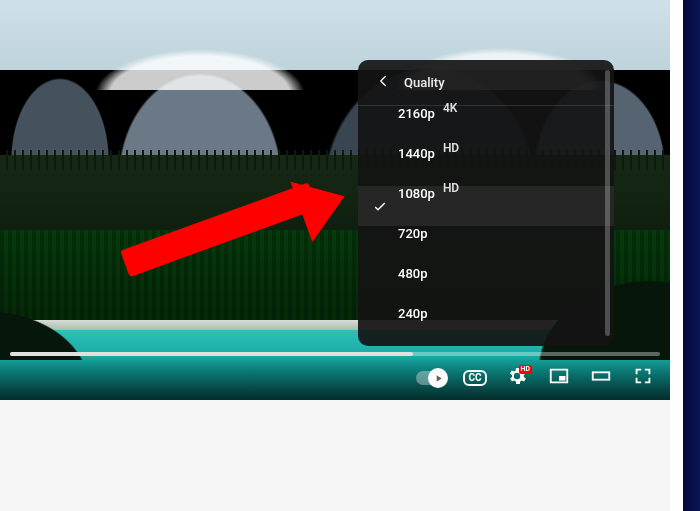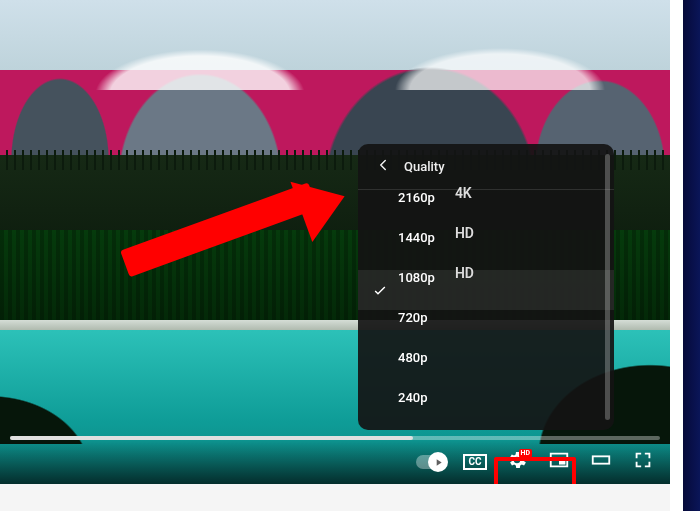--- a/index.html
+++ b/index.html
@@ -1,17 +1,17 @@
 <!DOCTYPE html>
 <html><head>
 <meta charset="utf-8">
 <style>
   html,body{margin:0;padding:0;width:700px;height:511px;overflow:hidden;font-family:Roboto,Arial,sans-serif;background:#fff}
   .stage{position:relative;width:700px;height:511px;background:#f5f5f5}
-  .player{position:absolute;left:0;top:0;width:670px;height:484px;background:#be185d;overflow:hidden}
+  .player{position:absolute;left:0;top:0;width:670px;height:400px;background:#000000;overflow:hidden}
   .right-strip{position:absolute;left:670px;top:0;width:30px;height:511px;background:linear-gradient(90deg,#fff 0%,#fff 45%,#060a3a 45%,#0a1558 100%)}
   .scenery{position:absolute;inset:0}
   .sky{position:absolute;left:0;top:0;right:0;height:70px;background:linear-gradient(#cfe0ea,#bed3db)}
   .mtn-far{position:absolute;left:0;top:-20px;right:0;height:210px;background:
     radial-gradient(120px 200px at 60px 180px,#4a5660 40%,transparent 41%),
     radial-gradient(200px 260px at 200px 200px,#6d7985 40%,transparent 41%),
     radial-gradient(260px 300px at 430px 210px,#3f4a55 40%,transparent 41%),
     radial-gradient(160px 220px at 600px 190px,#5a6672 40%,transparent 41%);
     filter:contrast(110%)}
   .snow{position:absolute;left:0;top:0;right:0;height:90px;background:
@@ -30,35 +30,35 @@
   .ctrlbar{position:absolute;left:0;right:0;bottom:0;height:44px;display:flex;align-items:center;justify-content:flex-end;gap:8px;padding:0 10px;background:linear-gradient(transparent,rgba(0,0,0,.65))}
   .progress{position:absolute;left:10px;right:10px;bottom:44px;height:4px;background:rgba(255,255,255,.35);border-radius:2px}
   .progress>span{display:block;height:100%;width:62%;background:#e0e0e0;border-radius:2px}
 
   .ctrl{width:34px;height:34px;display:flex;align-items:center;justify-content:center;color:#fff;position:relative}
   .ctrl svg{width:22px;height:22px;fill:#fff}
   .autoplay{width:38px}
   .autoplay .track{width:30px;height:14px;border-radius:8px;background:rgba(255,255,255,.35);position:relative}
   .autoplay .knob{position:absolute;right:-2px;top:-3px;width:20px;height:20px;border-radius:50%;background:#fff;display:flex;align-items:center;justify-content:center}
   .autoplay .knob svg{width:11px;height:11px;fill:#606060}
-  .cc{font-size:10px;font-weight:700;border:2px solid #fff;border-radius:0;padding:1px 3px;line-height:1}
+  .cc{font-size:10px;font-weight:700;border:2px solid #fff;border-radius:6px;padding:1px 3px;line-height:1}
 
   .hd-dot{position:absolute;top:4px;right:2px;background:#f00;color:#fff;font-size:7px;font-weight:700;padding:0 2px;border-radius:2px;line-height:9px}
   .settings-box{position:absolute;border:4px solid #ff0000;border-radius:2px;pointer-events:none}
 
   .menu{position:absolute;right:56px;bottom:54px;width:256px;background:rgba(20,20,20,.92);border-radius:10px;color:#eee;font-size:13px;overflow:hidden}
   .menu-scroll{position:absolute;right:4px;top:10px;bottom:10px;width:5px;background:rgba(255,255,255,.25);border-radius:3px}
   .menu-hdr{display:flex;align-items:center;gap:12px;padding:12px 16px;border-bottom:1px solid rgba(255,255,255,.12);font-weight:500}
   .menu-hdr svg{width:18px;height:18px;fill:#eee}
   .menu-item{display:flex;align-items:flex-start;height:40px;padding:0 16px 0 40px;position:relative;cursor:pointer}
   .menu-item.sel{background:rgba(255,255,255,.08)}
   .menu-item .chk{position:absolute;left:14px;top:12px;width:16px;height:16px}
   .menu-item .chk svg{width:16px;height:16px;fill:#fff}
   .res{font-weight:500;color:#fff}
-  .sup{font-size:14px;margin-left:20px;position:relative;top:-5px;color:#ddd;font-weight:600}
+  .sup{font-size:12px;margin-left:8px;position:relative;top:-5px;color:#ddd;font-weight:600}
 
   .arrow{position:absolute;pointer-events:none}
   .arrow-line{position:absolute;left:125px;top:250px;width:200px;height:28px;background:#ff0000;transform:rotate(-20deg);transform-origin:left center;border-radius:3px}
   .arrow-head{position:absolute;left:300px;top:172px;width:0;height:0;border-left:46px solid #ff0000;border-top:32px solid transparent;border-bottom:32px solid transparent;transform:rotate(-20deg)}
 </style>
 </head>
 <body>
 
 <div class="stage">
   <div class="player">

